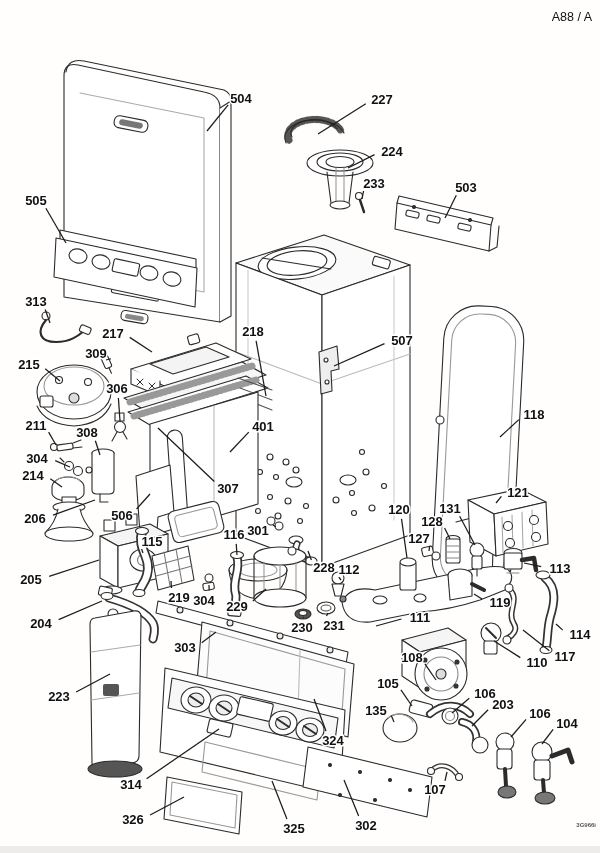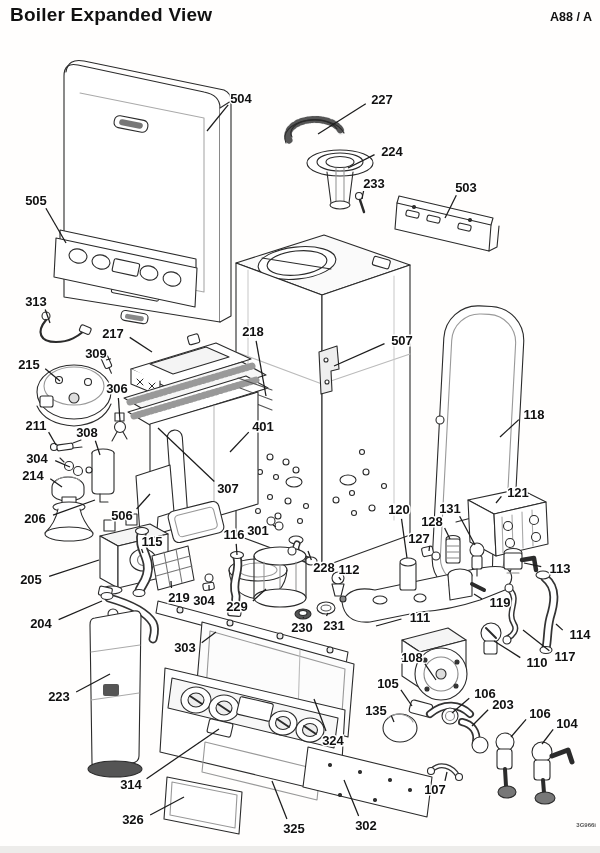--- a/index.html
+++ b/index.html
@@ -5,38 +5,37 @@
   html,body{margin:0;padding:0;background:#ffffff;}
   .page{
     position:relative;width:600px;height:853px;background:#fffefd;
     font-family:"Liberation Sans", sans-serif;overflow:hidden;
   }
   .hdr-title{
     position:absolute;left:10px;top:4px;font-size:19px;font-weight:bold;color:#111;
     letter-spacing:.2px;
   }
   .hdr-code{
-    position:absolute;right:8px;top:10px;font-size:12.5px;font-weight:bold;color:#111;
+    position:absolute;right:8px;top:10px;font-size:12.5px;font-weight:normal;color:#111;
   }
   .ftr-code{
     position:absolute;right:4px;top:822px;font-size:6px;font-weight:bold;color:#555;
   }
   .bottom-strip{position:absolute;left:0;bottom:0;width:600px;height:7px;background:#edecea;}
   svg{position:absolute;left:0;top:0;}
   .part-num{
     font-family:"Liberation Sans", sans-serif;font-size:13px;font-weight:bold;fill:#111;
     text-anchor:middle;paint-order:stroke;stroke:#ffffff;stroke-width:3px;
   }
   .leader{stroke:#1c1c1c;stroke-width:1.25;}
 </style>
 </head>
 <body>
 
 <div class="page">
-  <div class="hdr-title">Boiler Expanded View</div>
   <div class="hdr-code">A88 / A</div>
 
   <svg id="diagram" width="600" height="853" viewBox="0 0 600 853" xmlns="http://www.w3.org/2000/svg">
     <g stroke="#2b2b2b" stroke-width="1.1" fill="none" stroke-linejoin="round" stroke-linecap="round">
 
       <g>
         <path d="M64,76 Q64,62 78,65 L204,92 Q220,95 220,108 L220,322 L64,297 Z" fill="#ffffff"></path>
         <path d="M220,108 L231,101 L231,316 L220,322" fill="#ffffff"></path>
         <path d="M66,72 Q68,58 84,61 L224,90 Q231,93 231,101"></path>
         <path d="M80,93 L204,118 L204,292 L158,283" stroke="#aaaaaa"></path>

